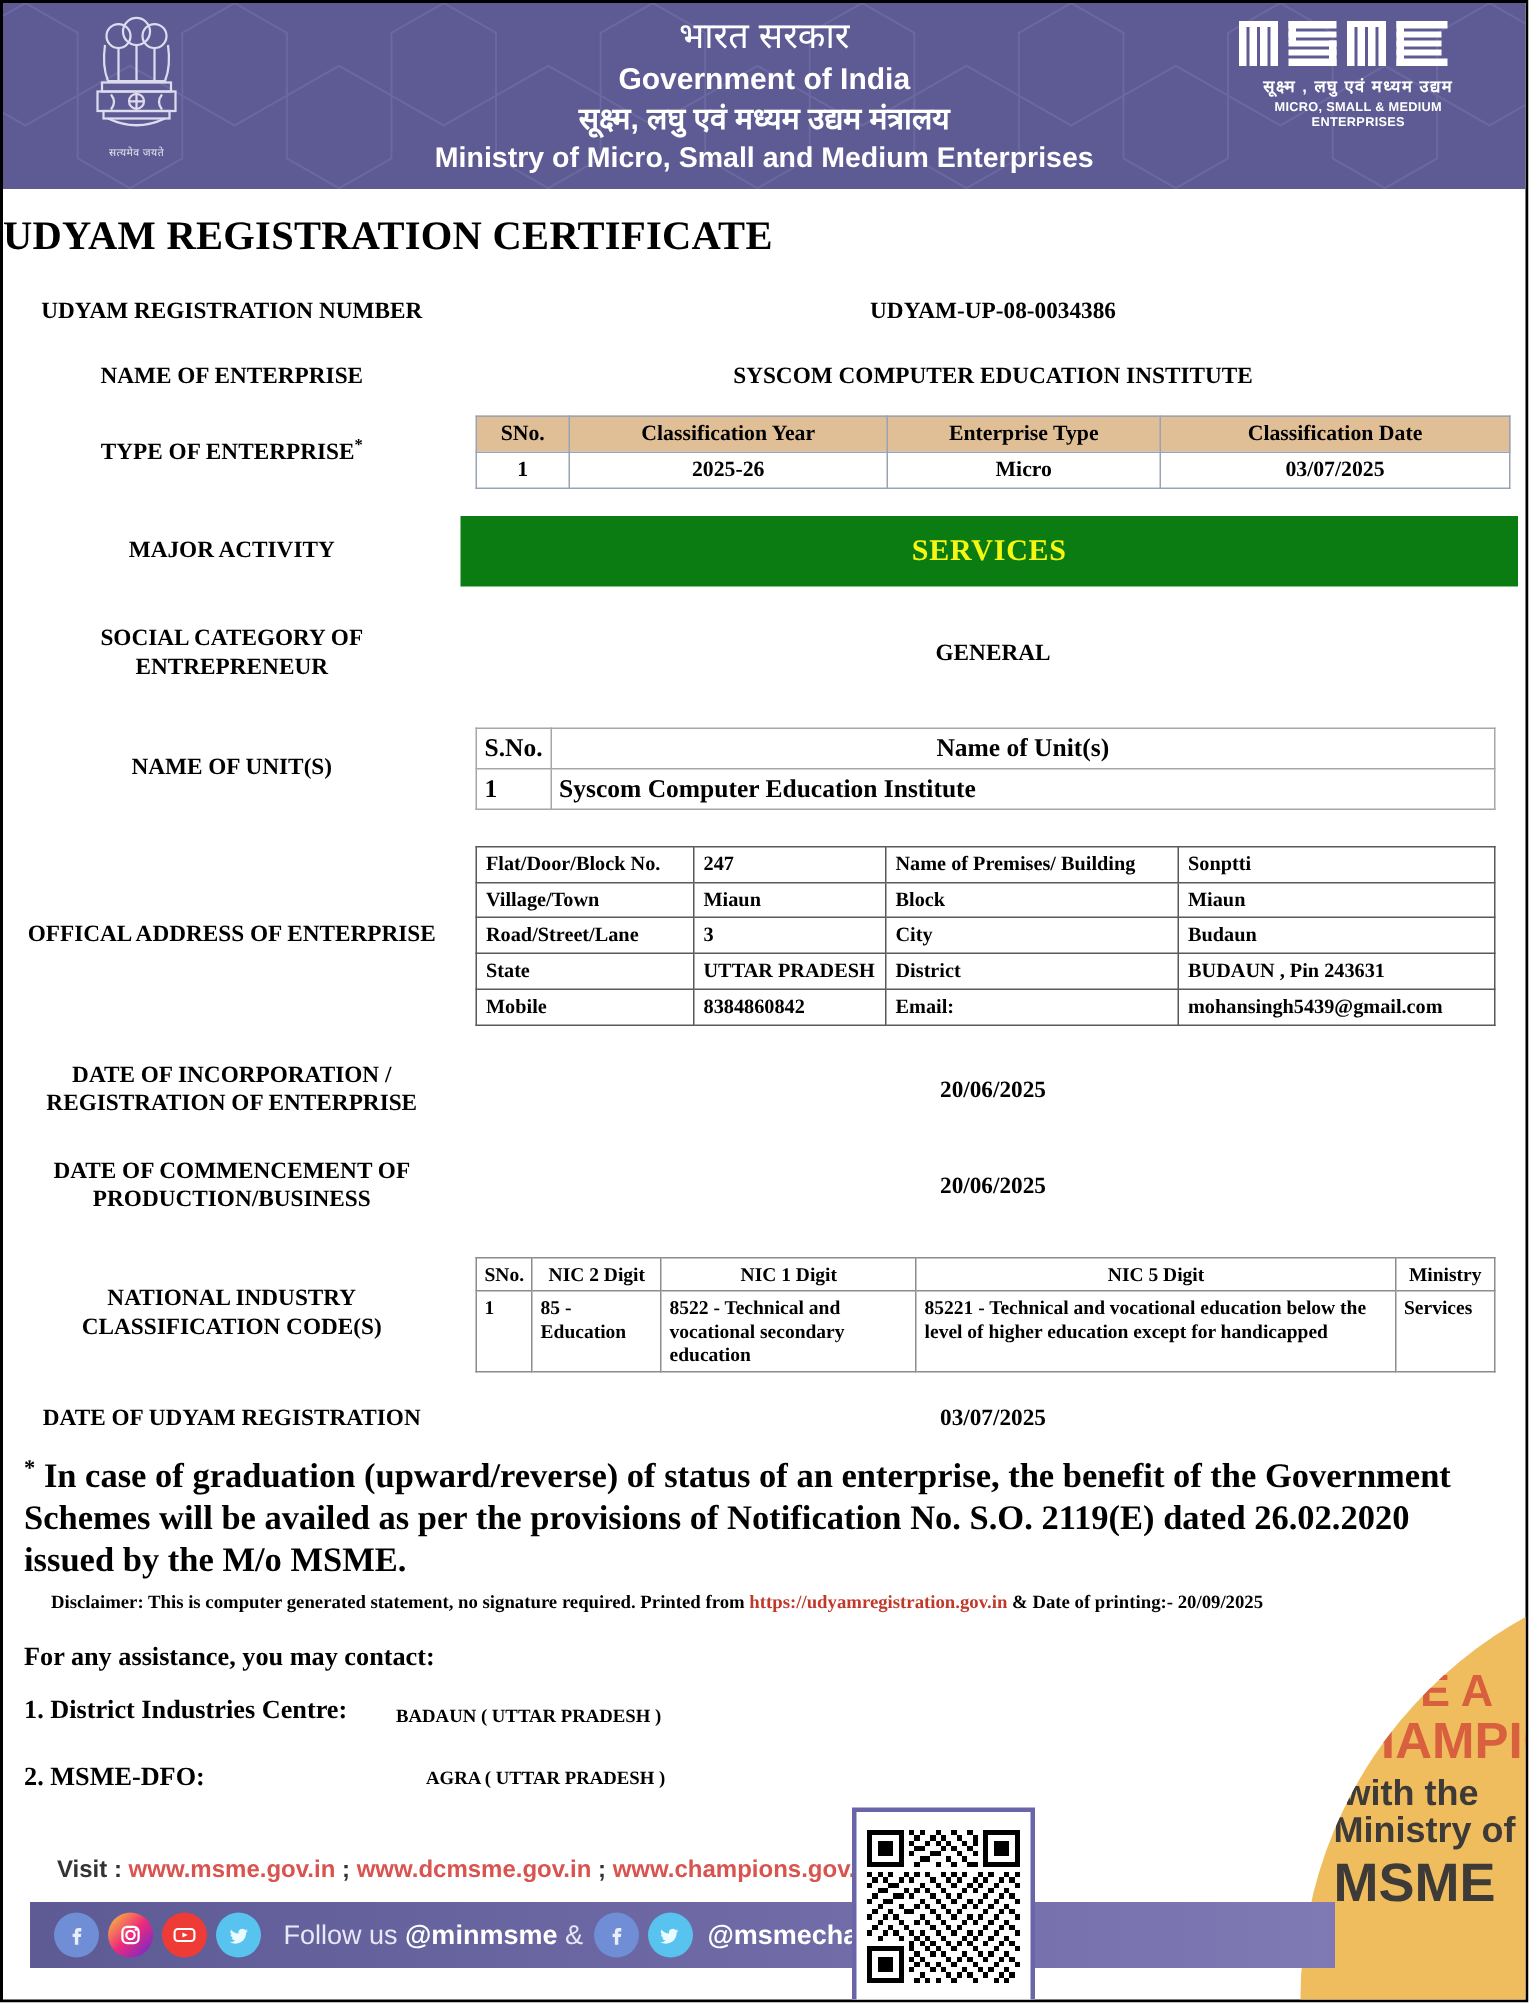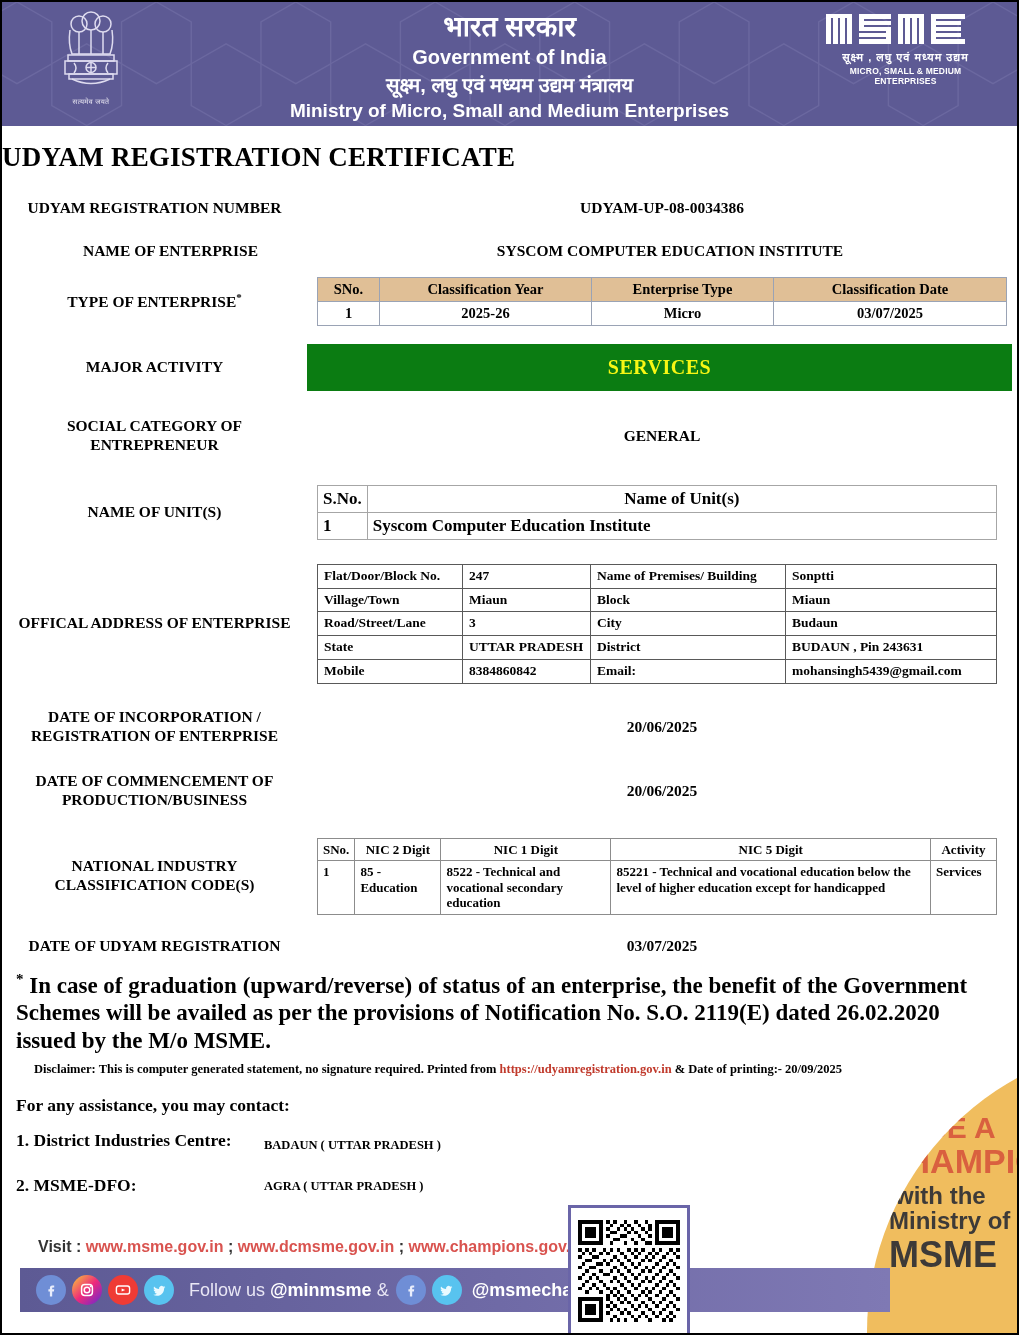--- a/index.html
+++ b/index.html
@@ -45,21 +45,21 @@
     font-family: "Liberation Sans", sans-serif;
   }
   .header-center {
     position: absolute;
     left: 0; right: 0; top: 9px;
     text-align: center;
     color: #ffffff;
     z-index: 2;
   }
   .hc-line { line-height: 1.16; }
-  .hc-hindi1 { font-size: 28px; font-weight: 700; font-family: "Liberation Sans", sans-serif; }
+  .hc-hindi1 { font-size: 24px; font-weight: 400; font-family: "Liberation Sans", sans-serif; }
   .hc-eng1 { font-size: 20px; font-weight: 700; font-family: "Liberation Sans", sans-serif; margin-top: 3px;}
   .hc-hindi2 { font-size: 20px; font-weight: 700; font-family: "Liberation Sans", sans-serif; margin-top: 4px;}
   .hc-eng2 { font-size: 19px; font-weight: 700; font-family: "Liberation Sans", sans-serif; margin-top: 3px;}
 
   .msme-logo {
     position: absolute;
     right: 24px; top: 10px;
     width: 175px;
     text-align: center;
     z-index: 2;
@@ -101,21 +101,21 @@
   }
   .val {
     flex: 1 1 auto;
     font-size: 15.5px;
     font-weight: 700;
     text-align: center;
   }
   .sup-star { font-size: 11px; vertical-align: super; font-weight: 700; }
 
   .r-urn   { margin-top: 26px; }
-  .r-name  { margin-top: 24px; padding-left: 16px; }
+  .r-name  { margin-top: 24px; }
   .r-type  { margin-top: 16px; }
   .r-major { margin-top: 18px; }
   .r-social{ margin-top: 26px; }
   .r-unit  { margin-top: 30px; }
   .r-addr  { margin-top: 24px; }
   .r-doi   { margin-top: 24px; }
   .r-docb  { margin-top: 26px; }
   .r-nic   { margin-top: 28px; }
   .r-dur   { margin-top: 22px; }
 
@@ -215,21 +215,21 @@
   .contact-lbl {
     width: 248px; flex: 0 0 248px;
     margin-left: 14px;
     font-size: 17.5px; font-weight: 700;
     line-height: 1.16;
   }
   .contact-val {
     font-size: 12.5px; font-weight: 700;
     padding-top: 8px;
   }
-  .contact-row.second { margin-top: 22px; }
+  .contact-row.second { margin-top: 22px; gap: 20px; }
   .contact-row.second .contact-val { padding-top: 4px; }
 
   
   .champion {
     position: absolute;
     left: 865px; top: 1040px;
     width: 300px; height: 295px;
     background: #f0bd5e;
     border-top-left-radius: 290px;
     overflow: hidden;
@@ -511,21 +511,21 @@
   <div class="row r-nic">
     <div class="lbl">NATIONAL INDUSTRY CLASSIFICATION CODE(S)</div>
     <div class="val">
       <table class="tbl-nic">
         <thead>
           <tr>
             <th class="n-sno">SNo.</th>
             <th class="n-d2">NIC 2 Digit</th>
             <th class="n-d4">NIC 1 Digit</th>
             <th>NIC 5 Digit</th>
-            <th class="n-act">Activity</th>
+            <th class="n-act">Ministry</th>
           </tr>
         </thead>
         <tbody>
           <tr>
             <td>1</td>
             <td>85 - Education</td>
             <td>8522 - Technical and vocational secondary education</td>
             <td>85221 - Technical and vocational education below the level of higher education except for handicapped</td>
             <td>Services</td>
           </tr>

